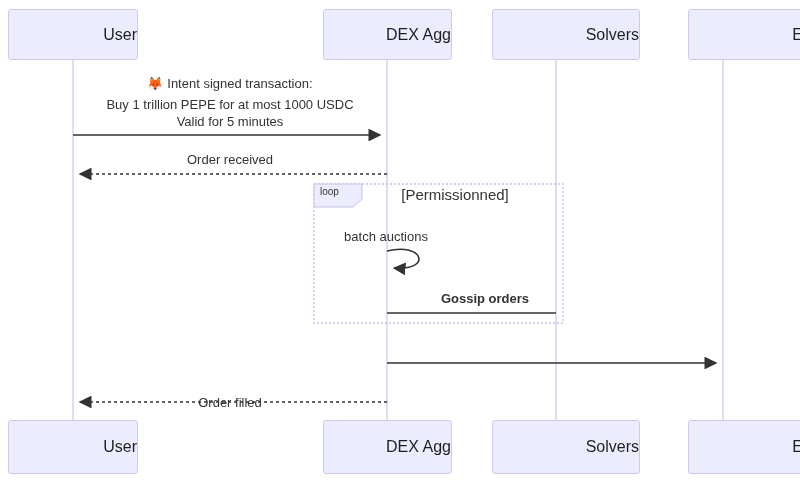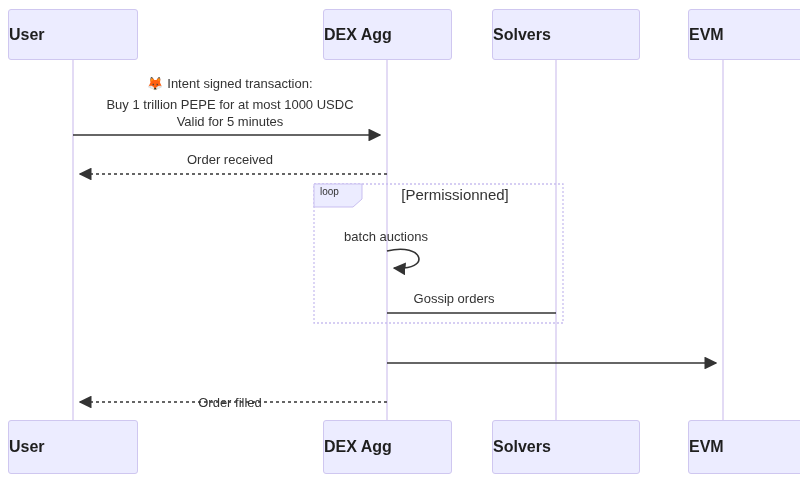--- a/index.html
+++ b/index.html
@@ -25,24 +25,23 @@
   .msg{stroke:var(--arrow);stroke-width:1.6;fill:none;}
   .msg.dashed{stroke-dasharray:3,3;}
   .loop-rect{fill:none;stroke:var(--loop-border);stroke-width:1.3;stroke-dasharray:2,2;}
   .loop-tab{fill:var(--loop-label-fill);stroke:var(--loop-border);stroke-width:1;}
   .arrowhead{fill:var(--arrow);}
   .actor{
     position:absolute;
     background:var(--actor-fill);
     border:1px solid var(--actor-border);
     border-radius:3px;
-    display:flex;align-items:center;justify-content:flex-start;
+    display:flex;align-items:center;justify-content:flex-end;
     font-size:16px;color:#1f1f1f;
     box-sizing:border-box;
-    font-weight:bold;
   }
   .actor-top{top:9px;height:51px;}
   .actor-bottom{top:420px;height:54px;}
   .a-user{left:8px;width:130px;}
   .a-dex{left:323px;width:129px;}
   .a-solvers{left:492px;width:148px;}
   .a-evm{left:688px;width:140px;}
   .msg-label{
     position:absolute;
     transform:translateX(-50%);
@@ -112,19 +111,19 @@
     </div>
   <div class="actor actor-bottom a-evm">
       <span>EVM</span>
     </div>
 
   <div class="msg-label" style="left:230px;top:75px;">🦊 Intent signed transaction:</div>
   <div class="msg-label" style="left:230px;top:96px;">Buy 1 trillion PEPE for at most 1000 USDC</div>
   <div class="msg-label" style="left:230px;top:113px;">Valid for 5 minutes</div>
   <div class="msg-label" style="left:230px;top:151px;">Order received</div>
   <div class="msg-label" style="left:386px;top:228px;">batch auctions</div>
-  <div class="msg-label" style="left:454px;top:290px;">Gossip orders</div>
+  <div class="msg-label" style="left:485px;top:290px;font-weight:bold;">Gossip orders</div>
   <div class="msg-label" style="left:230px;top:380px;margin-top:14px;">Order filled</div>
 
   <div class="loop-label">loop</div>
   <div class="loop-cond">[Permissionned]</div>
 
 </div>
 
 </body></html>

